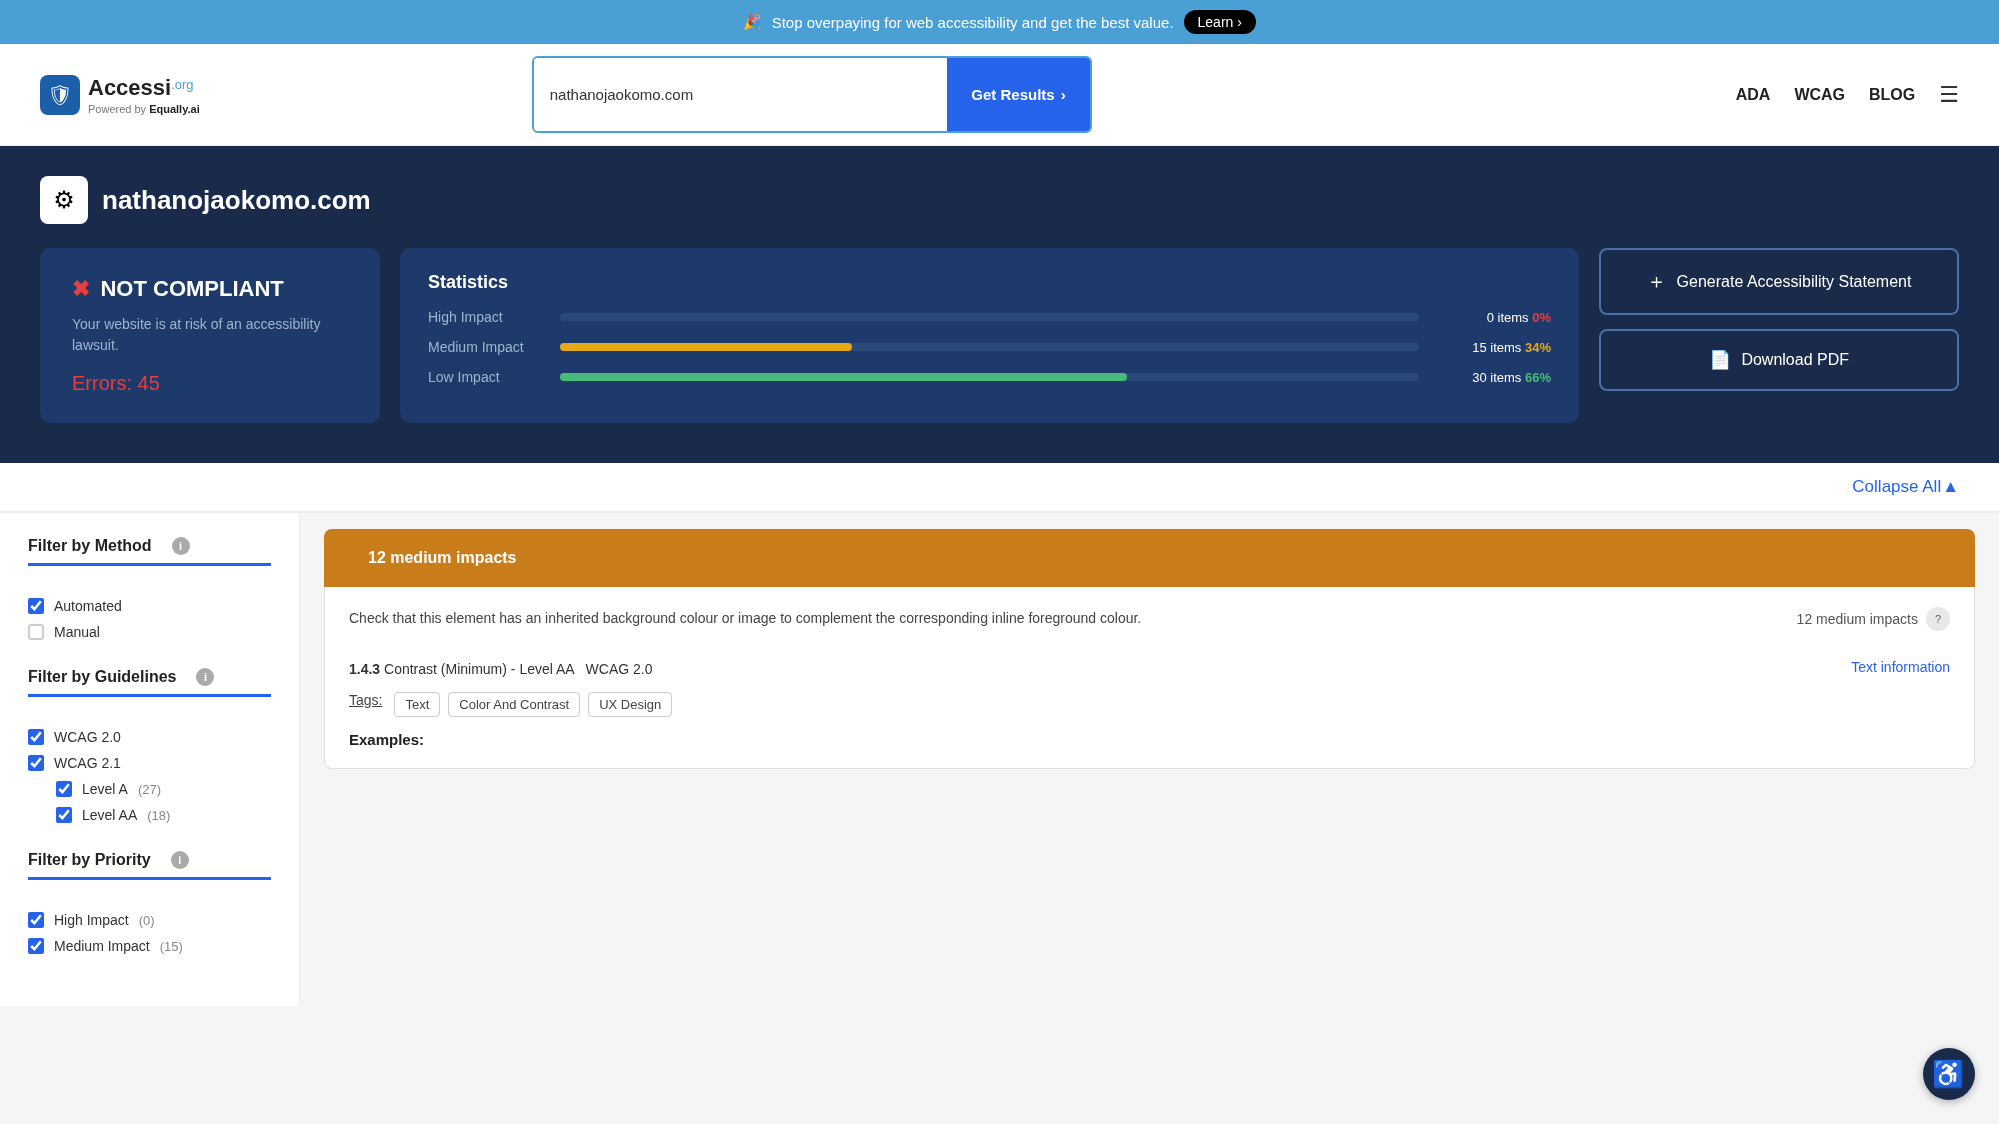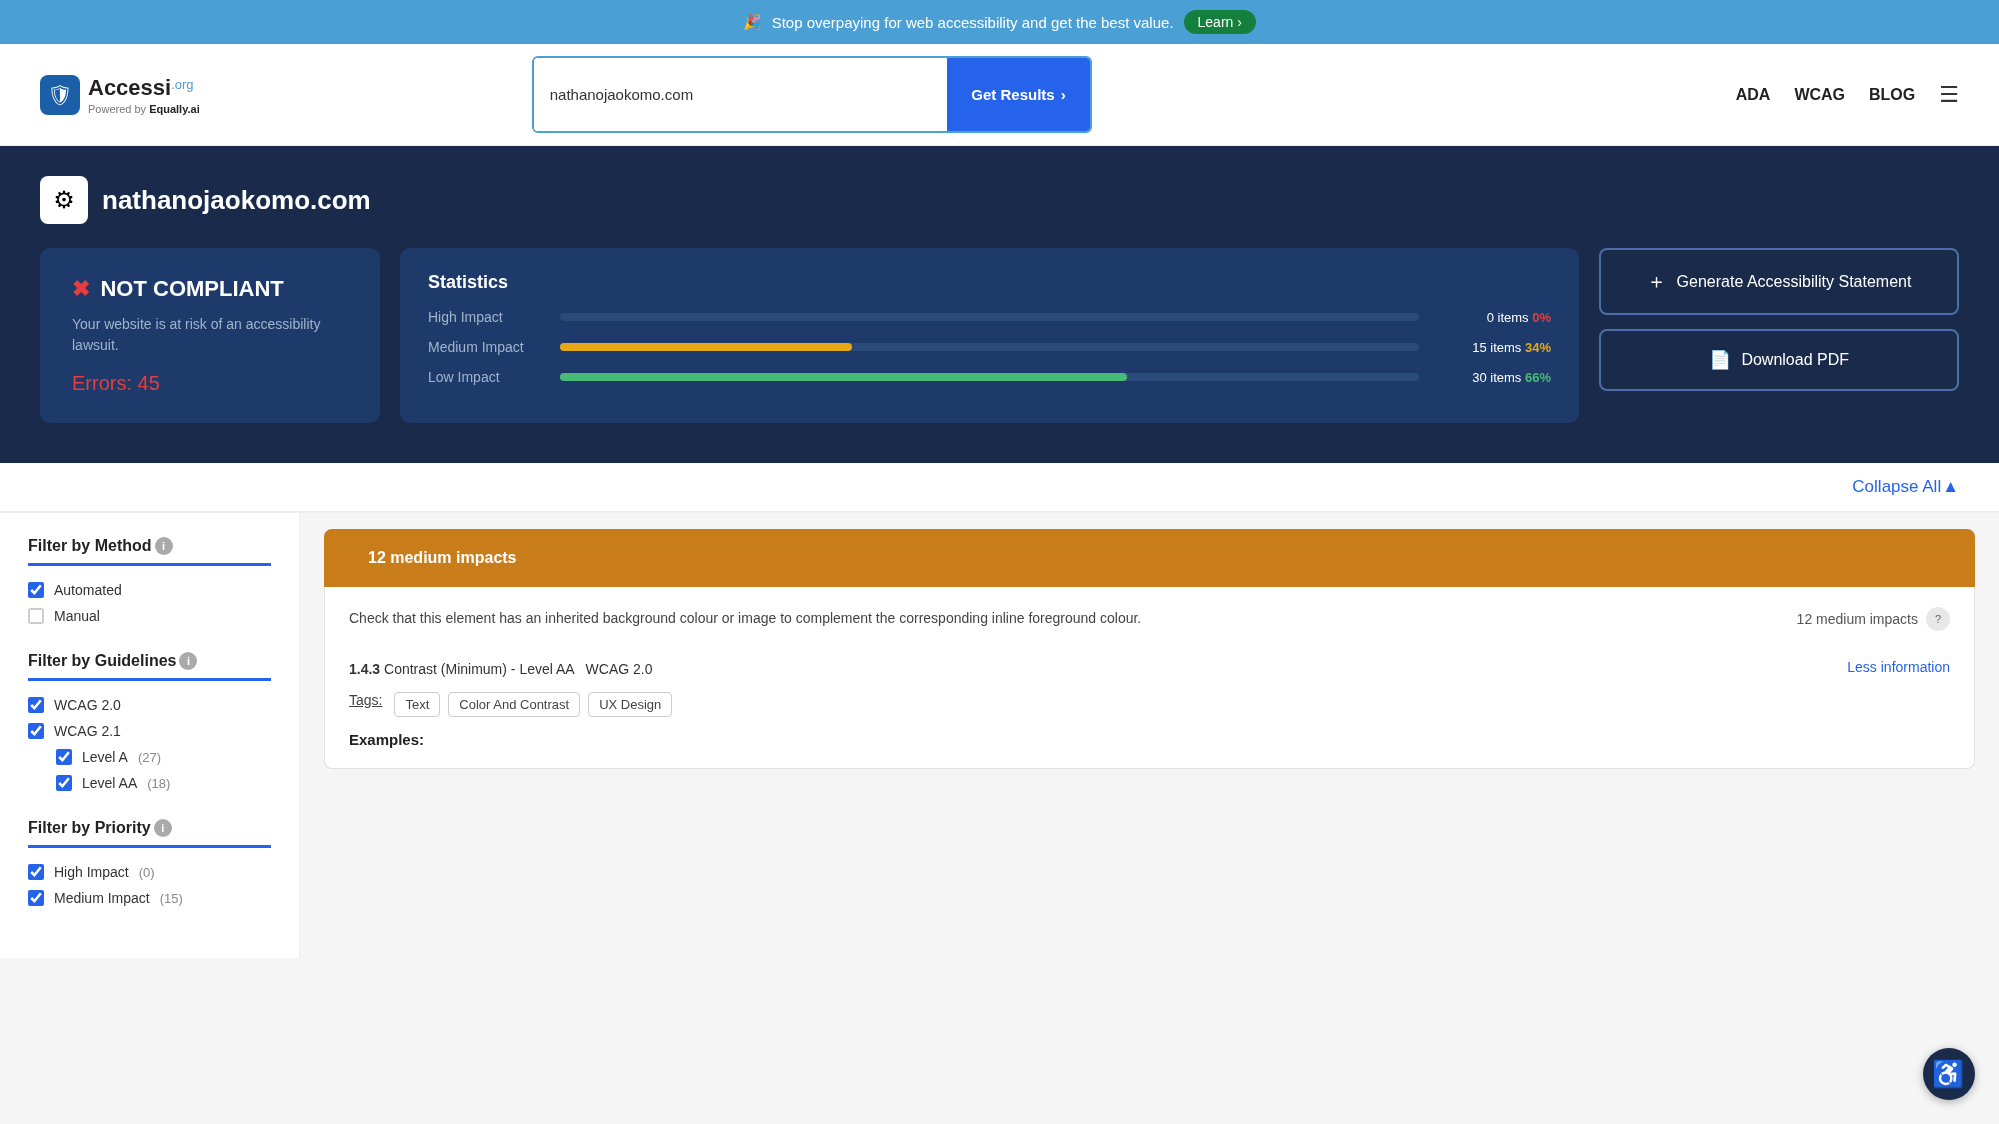--- a/index.html
+++ b/index.html
@@ -11,21 +11,21 @@
       text-align: center;
       padding: 10px 20px;
       color: white;
       font-size: 15px;
       display: flex;
       align-items: center;
       justify-content: center;
       gap: 10px;
     }
     .top-banner .learn-btn {
-      background: #15803d;
+      background: #000000;
       color: white;
       border: none;
       padding: 4px 14px;
       border-radius: 15px;
       cursor: pointer;
       font-size: 14px;
       display: inline-flex;
       align-items: center;
       gap: 4px;
     }
@@ -223,24 +223,24 @@
     .sidebar {
       width: 300px;
       flex: 0 0 300px;
       background: white;
       padding: 24px 28px;
       border-right: 1px solid #eee;
     }
     .filter-section { margin-bottom: 28px; }
     .filter-title {
       font-size: 16px; font-weight: 700; color: #222;
-      display: flex; align-items: center; gap: 3px;
+      display: flex; align-items: center; gap: 20px;
       padding-bottom: 8px;
       border-bottom: 3px solid #2563eb;
-      margin-bottom: 16px;
+      margin-bottom: 32px;
     }
     .filter-title .info-icon {
       width: 18px; height: 18px; background: #aaa;
       border-radius: 50%; color: white; font-size: 11px;
       display: inline-flex; align-items: center; justify-content: center;
       cursor: pointer;
     }
     .checkbox-row {
       display: flex; align-items: center; gap: 10px; margin-bottom: 10px;
       font-size: 14px; color: #333; cursor: pointer;
@@ -533,21 +533,21 @@
       <div class="issue-body">
         <div style="display:flex;justify-content:space-between;align-items:flex-start;margin-bottom:12px;">
           <p class="issue-body-desc" style="flex:1;margin-bottom:0;">Check that this element has an inherited background colour or image to complement the corresponding inline foreground colour.</p>
           <div class="issue-impacts" style="margin-left:24px;flex:0 0 auto;align-items:center;">
             <span class="impacts-count">12 medium impacts</span>
             <span class="impacts-icon">?</span>
           </div>
         </div>
 
         <div class="issue-detail-row">
-          <button class="less-info-btn">Less information</button>
+          <button class="less-info-btn">Text information</button>
           <span class="criterion">1.4.3</span>
           <span>Contrast (Minimum)</span>
           - 
           <span>Level AA</span> &nbsp;
           <span>WCAG 2.0</span>
         </div>
 
         <div class="tags-row">
           <span style="font-size:14px;color:#444;margin-right:4px;text-decoration:underline;">Tags:</span>
           <span class="tag">Text</span>

